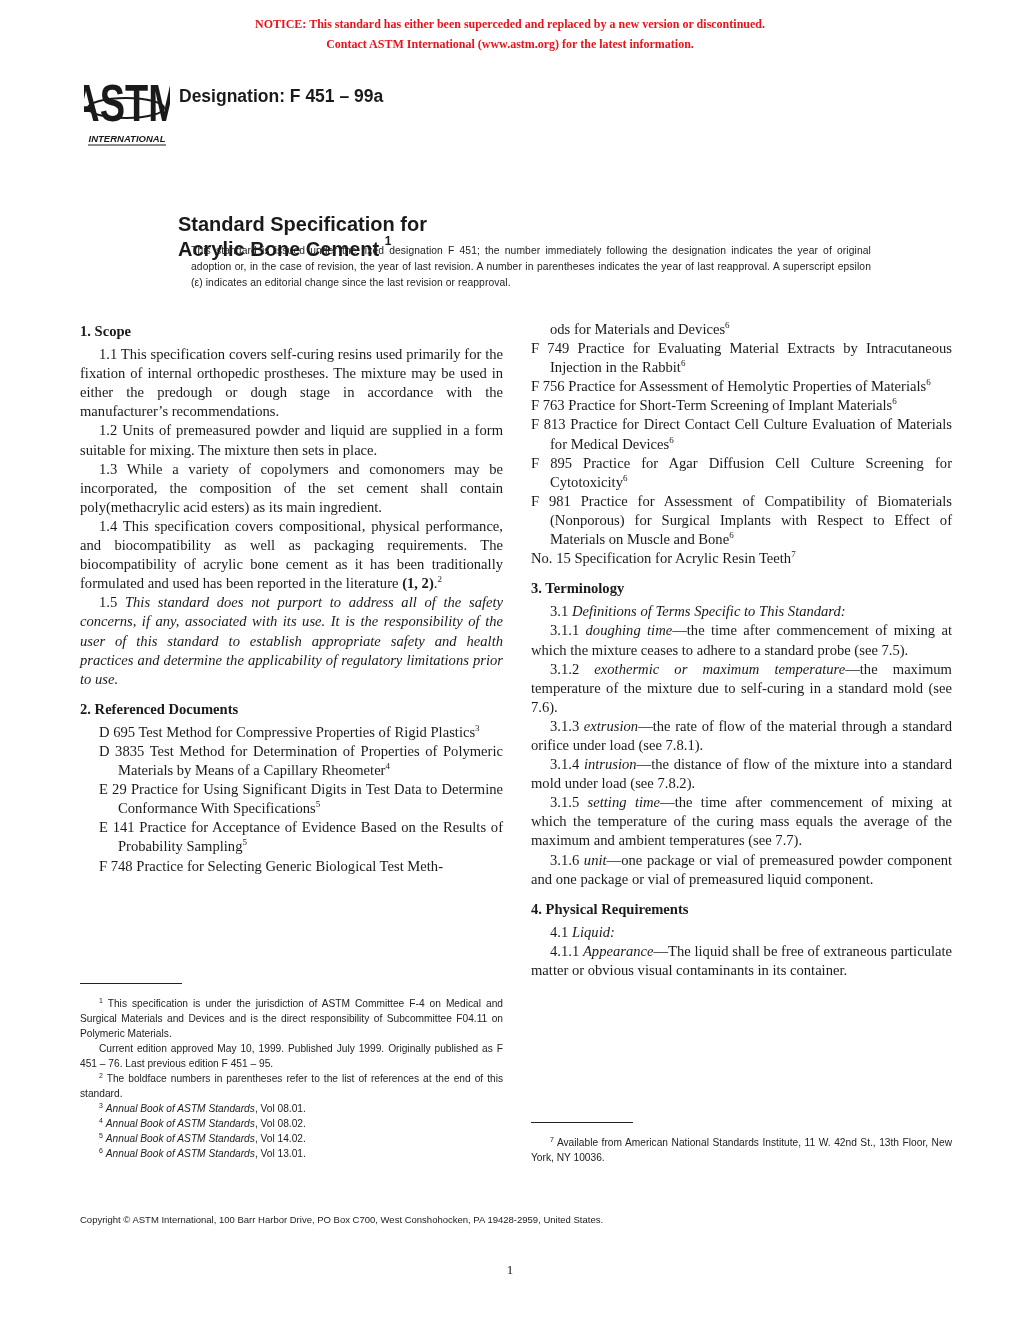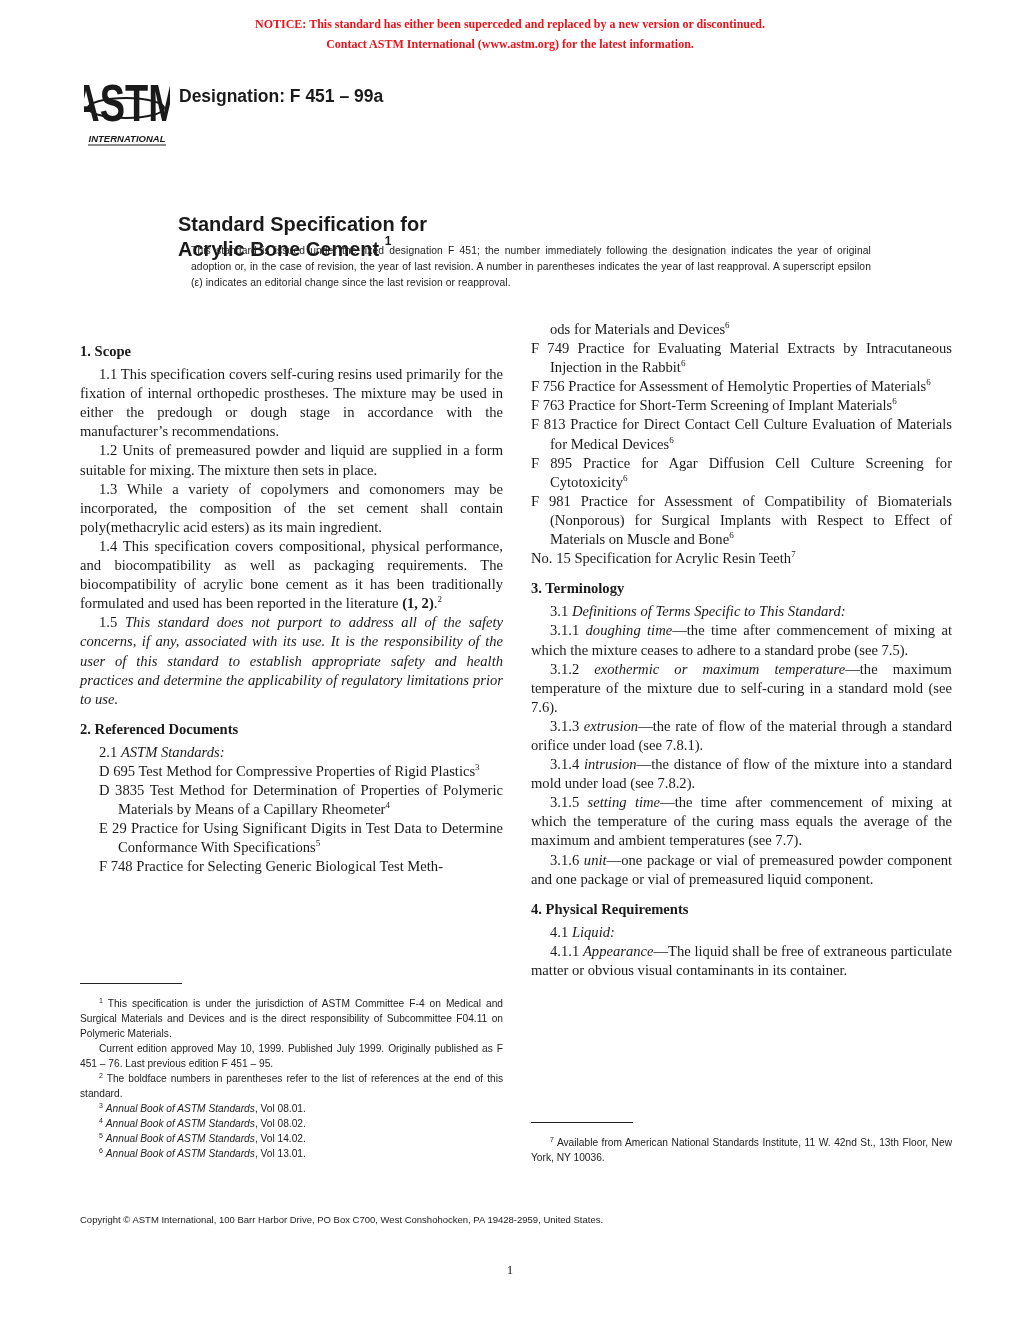--- a/index.html
+++ b/index.html
@@ -13,21 +13,21 @@
     font-weight: bold; font-size: 17.5px; color: #1a1a1a; }
 
   #title { position: absolute; left: 178px; top: 172px; font-family: "Liberation Sans", sans-serif;
     font-weight: bold; font-size: 20px; line-height: 25px; color: #1a1a1a; margin-top: 40px; }
   #title sup { font-size: 12px; position: relative; top: -3px; }
 
   #issued { position: absolute; left: 178px; top: 243px; width: 680px; font-family: "Liberation Sans", sans-serif;
     font-size: 10.3px; line-height: 16px; text-align: justify; color: #222; letter-spacing: 0.1px; margin-left: 13px; }
 
   .col { position: absolute; font-family: "Liberation Serif", serif; font-size: 14.6px; line-height: 19.1px; color: #1a1a1a; }
-  #col-left { left: 80px; top: 320px; width: 423px; margin-top: 20px; }
+  #col-left { left: 80px; top: 320px; width: 423px; }
   #col-right { left: 531px; top: 320px; width: 421px; }
 
   .h { font-weight: bold; font-size: 14.6px; margin: 2px 0 4px 0; }
   .p { text-align: justify; text-indent: 19px; margin: 0; }
   .ref { padding-left: 38px; text-indent: -19px; text-align: justify; margin: 0; }
   .refsub { text-indent: 19px; margin: 0; }
   .it { font-style: italic; }
   .b { font-weight: bold; }
   sup { font-size: 9px; line-height: 0; vertical-align: super; }
   .gap { height: 9px; }
@@ -72,25 +72,25 @@
 
 <div id="col-left" class="col">
   <div class="h">1.  Scope</div>
   <p class="p">1.1  This specification covers self-curing resins used primarily for the fixation of internal orthopedic prostheses. The mixture may be used in either the predough or dough stage in accordance with the manufacturer’s recommendations.</p>
   <p class="p">1.2  Units of premeasured powder and liquid are supplied in a form suitable for mixing. The mixture then sets in place.</p>
   <p class="p">1.3  While a variety of copolymers and comonomers may be incorporated, the composition of the set cement shall contain poly(methacrylic acid esters) as its main ingredient.</p>
   <p class="p"><span>1.4  This specification covers compositional, physical performance, and biocompatibility as well as packaging requirements. The biocompatibility of acrylic bone cement as it has been traditionally formulated and used has been reported in the literature </span><span class="b">(1, 2)</span><span>.</span><sup>2</sup></p>
   <p class="p"><span>1.5 </span><span class="it">This standard does not purport to address all of the safety concerns, if any, associated with its use. It is the responsibility of the user of this standard to establish appropriate safety and health practices and determine the applicability of regulatory limitations prior to use.</span></p>
   <div class="gap"></div>
   <div class="h">2.  Referenced Documents</div>
-  <p class="refsub"><span>2.1 </span><span class="it">ASTM Standards:</span></p>
   <div id="ref-left-list">
       <p class="ref" style="padding-left: 38px; text-indent: -19px;"><span>D 695  Test Method for Compressive Properties of Rigid Plastics</span><sup>3</sup></p>
       <p class="ref" style="padding-left: 38px; text-indent: -19px;"><span>D 3835  Test Method for Determination of Properties of Polymeric Materials by Means of a Capillary Rheometer</span><sup>4</sup></p>
       <p class="ref" style="padding-left: 38px; text-indent: -19px;"><span>E 29  Practice for Using Significant Digits in Test Data to Determine Conformance With Specifications</span><sup>5</sup></p>
+      <p class="ref" style="padding-left: 38px; text-indent: -19px;"><span>E 141  Practice for Acceptance of Evidence Based on the Results of Probability Sampling</span><sup>5</sup></p>
       <p class="ref" style="padding-left: 38px; text-indent: -19px;">F 748  Practice for Selecting Generic Biological Test Meth-</p>
     </div>
 </div>
 
 <div id="fn-left" class="fn">
   <div class="fn-rule"></div>
   <div style="height:12px"></div>
   <p><sup>1</sup><span> This specification is under the jurisdiction of ASTM Committee F-4 on Medical and Surgical Materials and Devices and is the direct responsibility of Subcommittee F04.11 on Polymeric Materials.</span></p>
   <p>Current edition approved May 10, 1999. Published July 1999. Originally published as F 451 – 76. Last previous edition F 451 – 95.</p>
   <p><sup>2</sup><span> The boldface numbers in parentheses refer to the list of references at the end of this standard.</span></p>

